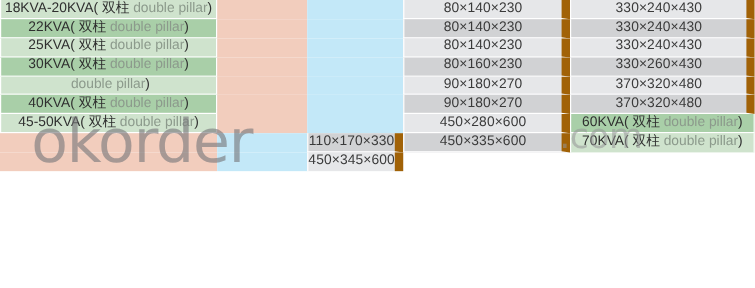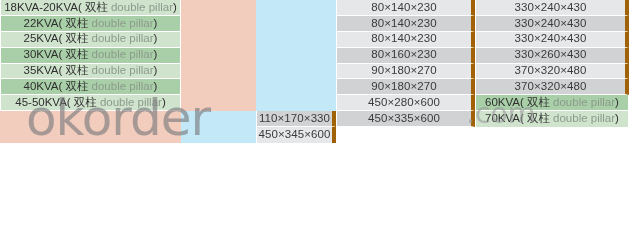--- a/index.html
+++ b/index.html
@@ -51,21 +51,21 @@
   .c-peach { background: #f2cdbd; }
   
   .c-blue  { background: #c3e8f8; }
 
   
   .c-dim {
     justify-content: center;
     color: #3a3a3a;
     letter-spacing: 0.1px;
     border-left: 1px solid #ffffff;
-    border-right: 4px solid #a16207;
+    border-right: 7px solid #a16207;
   }
   .c-dim.band-a { background: #e6e7e9; }
   .c-dim.band-b { background: #d1d2d4; }
 
   .row-sep {
     border-bottom: 1px solid #ffffff;
   }
 
   
   .watermark {
@@ -134,21 +134,20 @@
       <div class="cell c-model band-b row-sep">
         <span class="cn">30KVA( 双柱</span>
         <span class="en">double pillar</span>
         <span class="pz">)</span>
       </div>
       <div class="cell c-peach"></div>
       <div class="cell c-blue"></div>
       <div class="cell c-dim band-b row-sep">80×160×230</div>
       <div class="cell c-dim band-b row-sep">330×260×430</div>
       <div class="cell c-model band-a row-sep">
-        <span class="cn">35KVA( 双柱</span>
         <span class="en">double pillar</span>
         <span class="pz">)</span>
       </div>
       <div class="cell c-peach"></div>
       <div class="cell c-blue"></div>
       <div class="cell c-dim band-a row-sep">90×180×270</div>
       <div class="cell c-dim band-a row-sep">370×320×480</div>
       <div class="cell c-model band-b row-sep">
         <span class="cn">40KVA( 双柱</span>
         <span class="en">double pillar</span>

